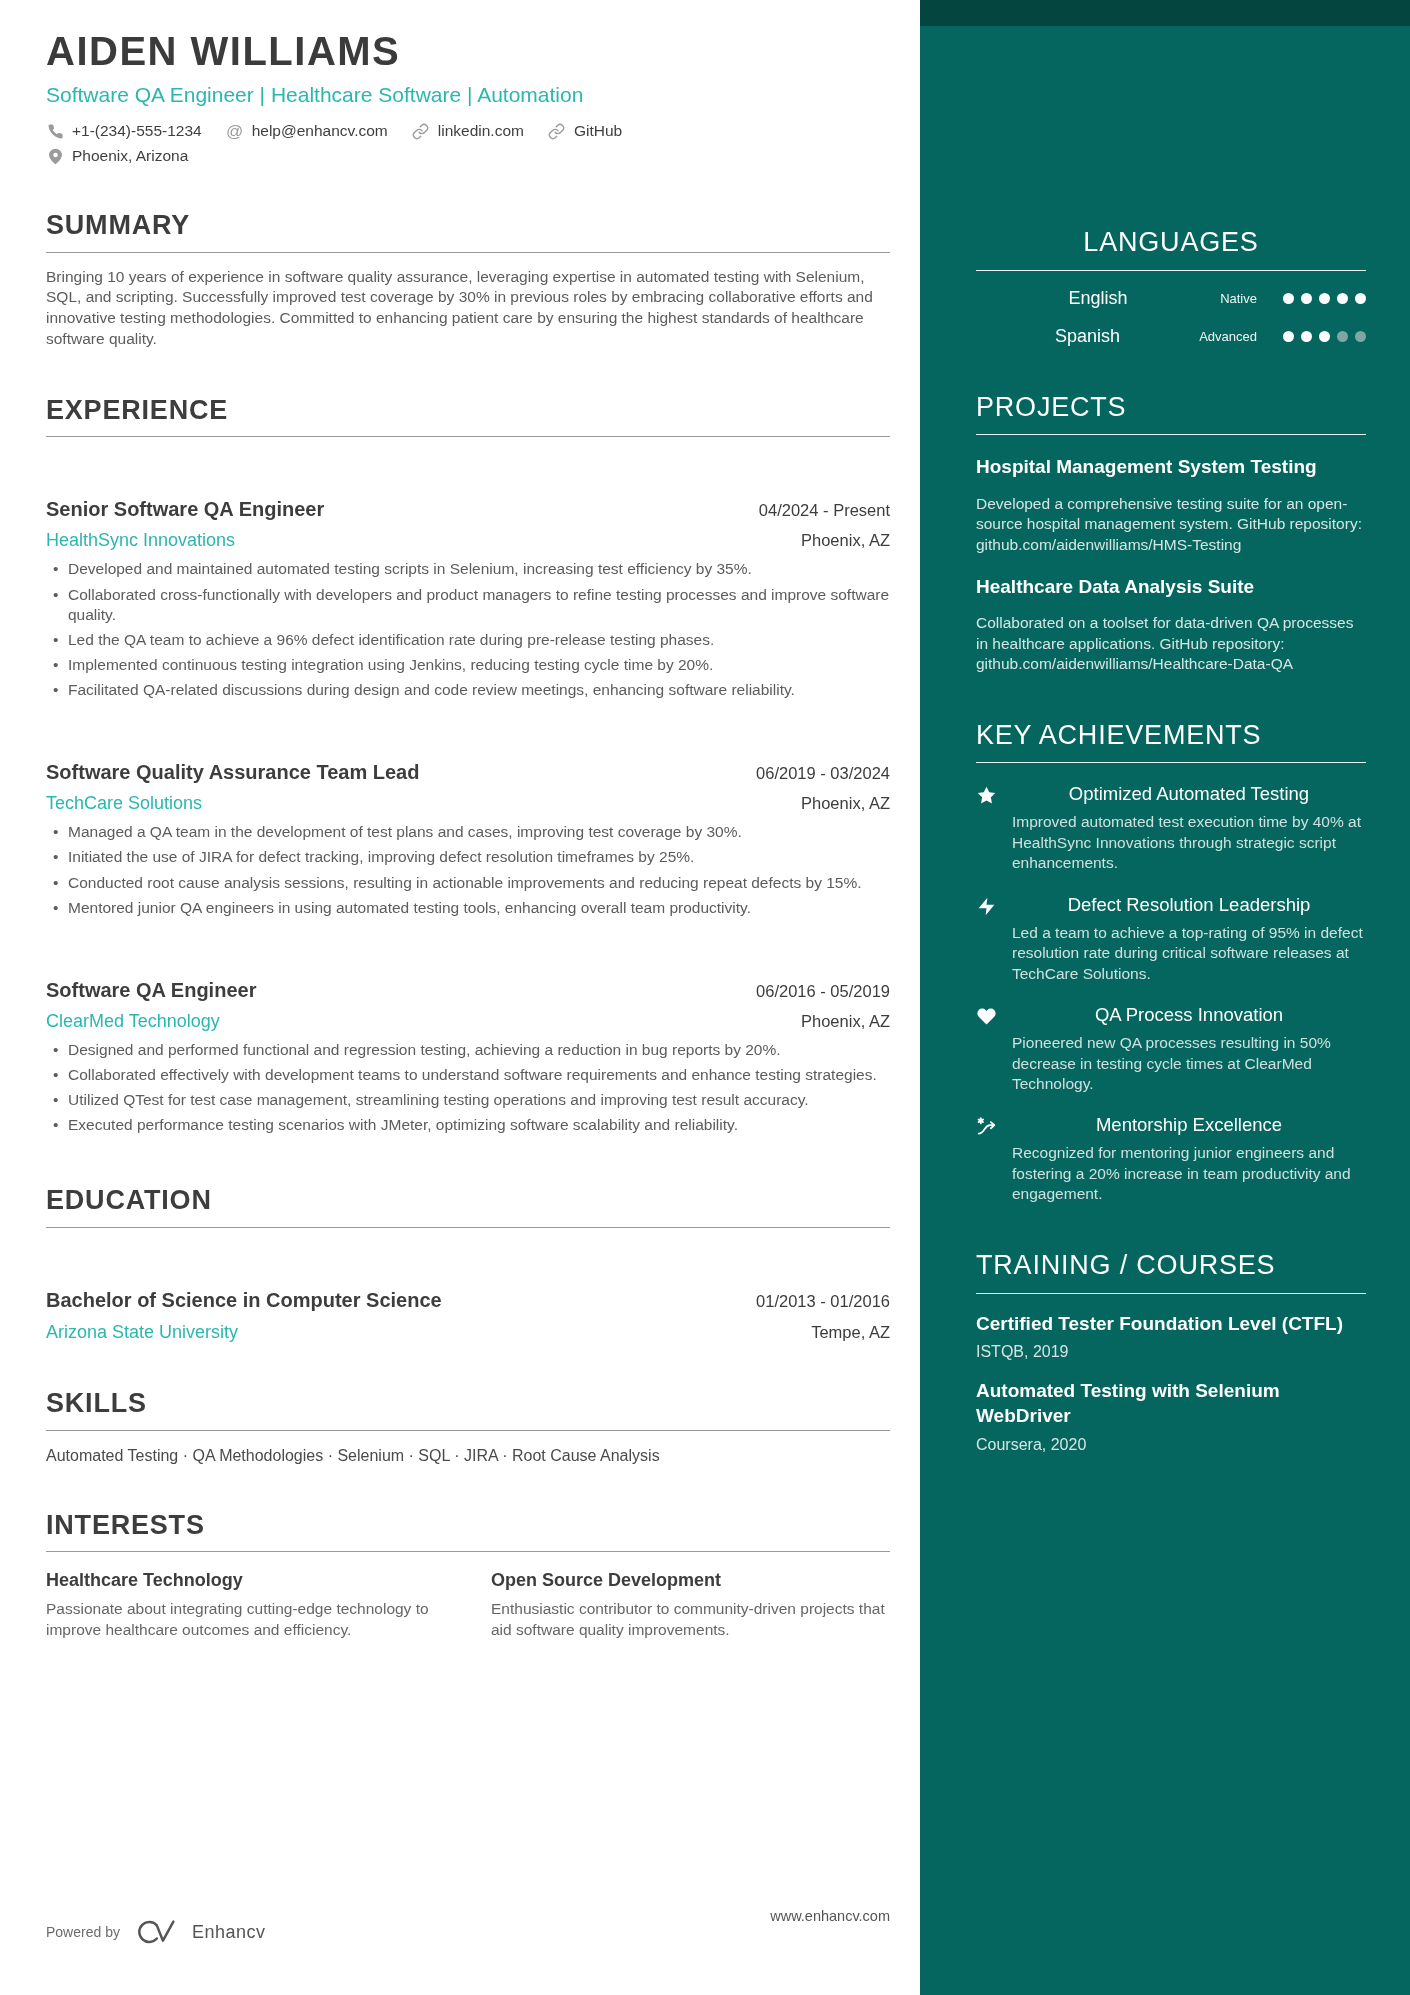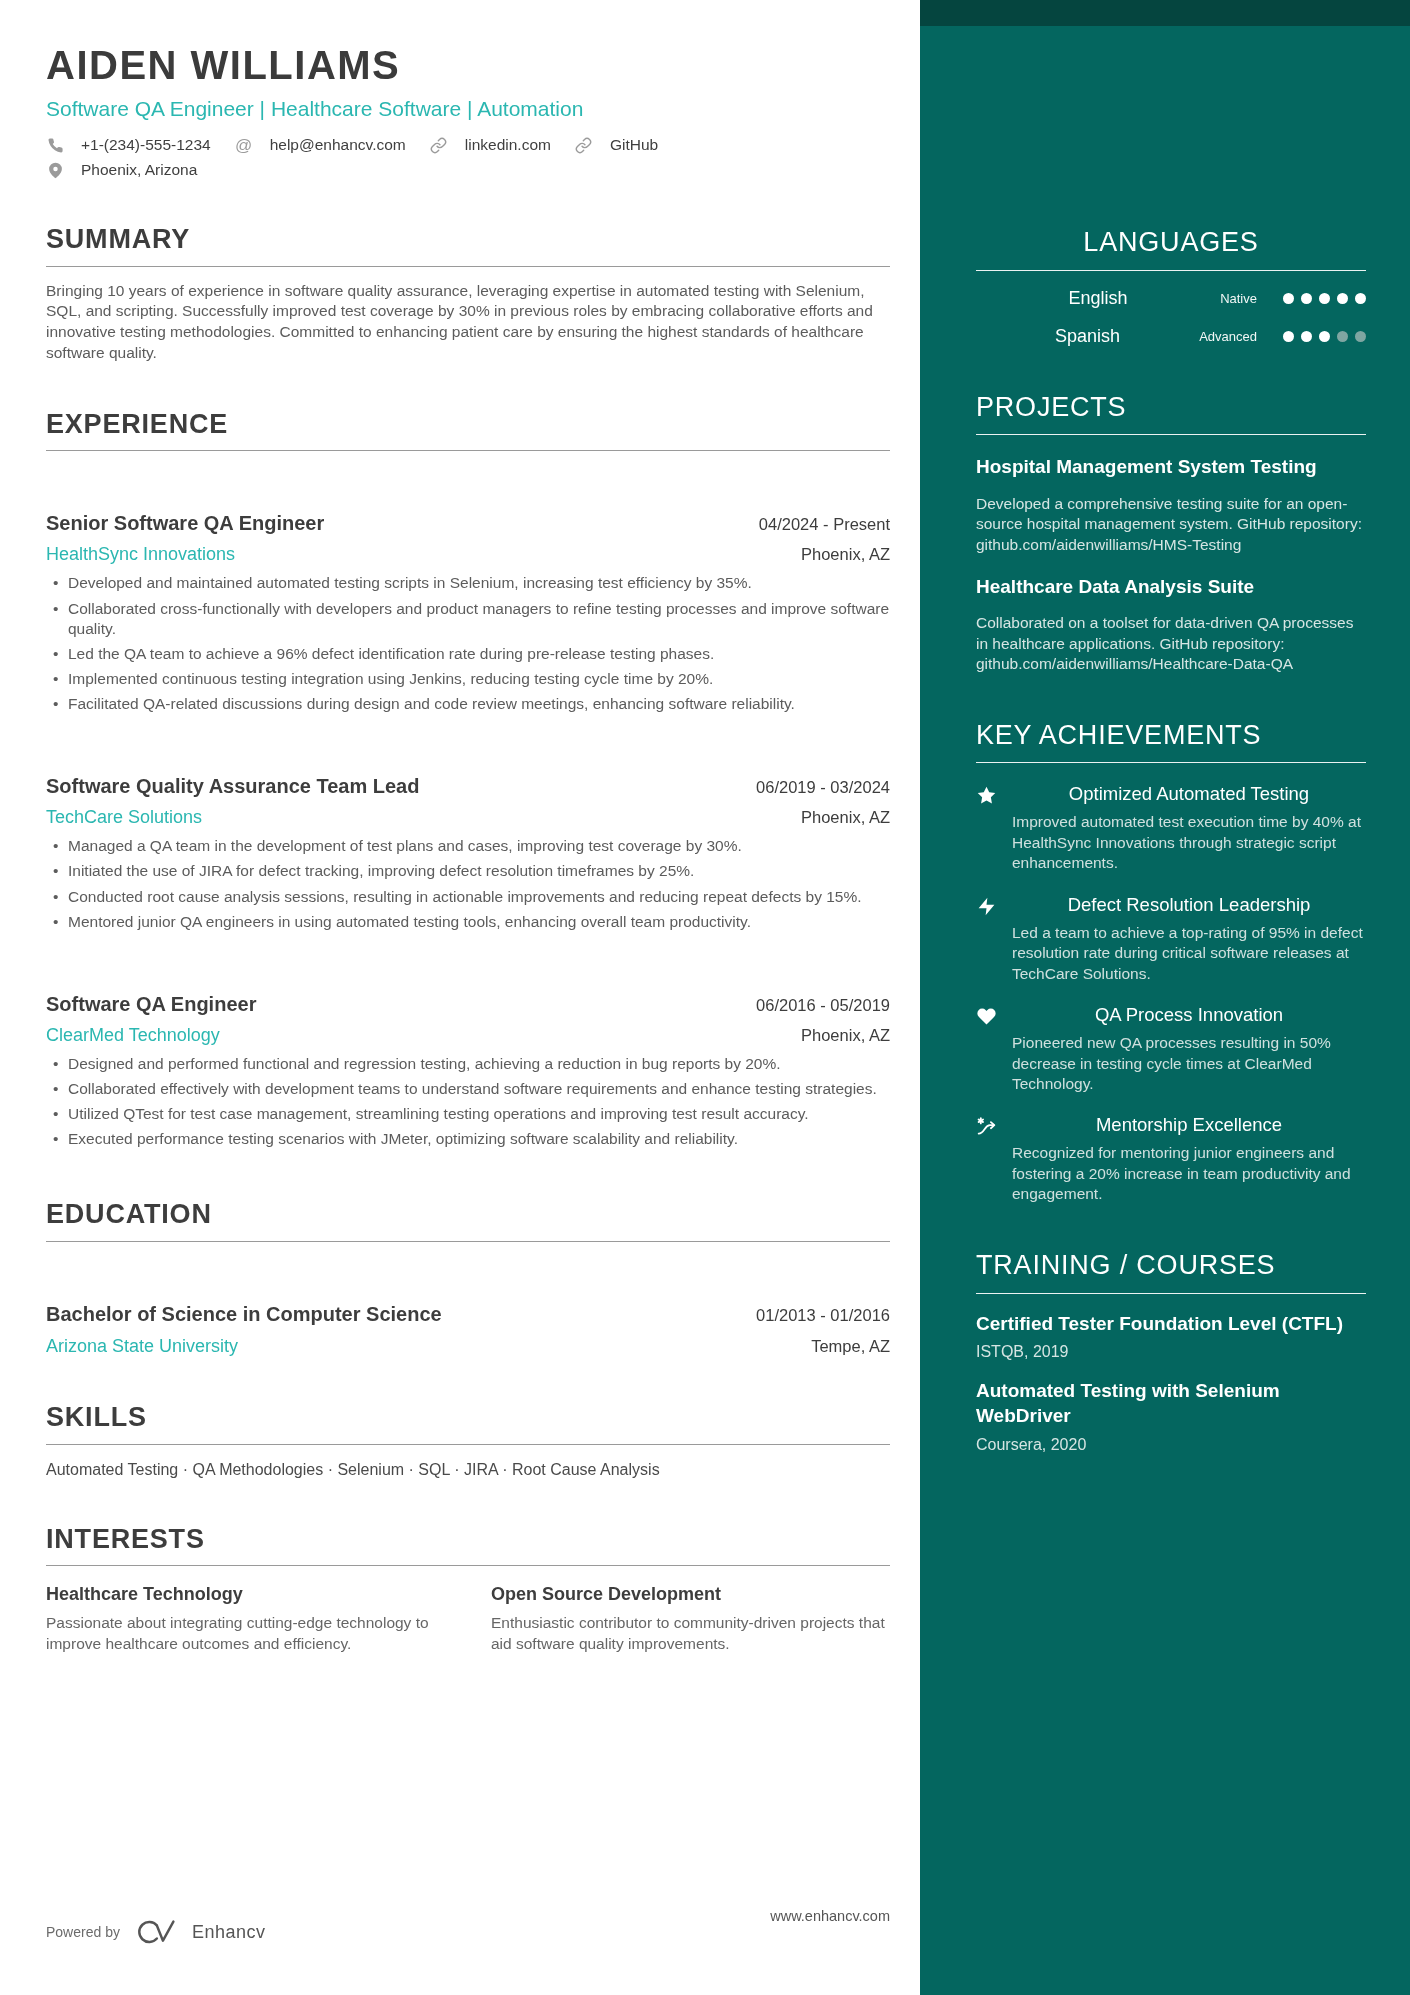--- a/index.html
+++ b/index.html
@@ -7,31 +7,31 @@
   body {
     width:1410px; height:1995px;
     font-family:"Liberation Sans", sans-serif;
     color:#3f3f3f;
     overflow:hidden;
   }
   .page { display:flex; width:1410px; height:1995px; }
 
   
   main {
-    width:920px; padding:42px 30px 48px 46px;
+    width:920px; padding:28px 30px 48px 46px;
     display:flex; flex-direction:column;
   }
   .name {
     font-size:40px; font-weight:700; letter-spacing:1.5px;
     color:#3b3b3b; line-height:1.15;
   }
   .headline { margin-top:9px; font-size:21px; color:#2bb7b1; font-weight:400; }
   .contact-row { margin-top:15px; display:flex; align-items:center; gap:24px; flex-wrap:wrap; }
   .contact-row + .contact-row { margin-top:7px; }
-  .contact-item { display:flex; align-items:center; gap:17px; font-size:15.5px; color:#3f3f3f; }
+  .contact-item { display:flex; align-items:center; gap:8px; font-size:15.5px; color:#3f3f3f; }
   .cicon { width:18px; height:18px; flex:0 0 auto; display:inline-flex; align-items:center; justify-content:center; }
   .cicon svg { width:17px; height:17px; }
   .at-glyph { font-size:17px; color:#9b9b9b; line-height:1; }
 
   .section { margin-top:46px; }
   .sec-heading {
     font-size:27px; font-weight:600; letter-spacing:0.8px; color:#3d3d3d; line-height:1.1;
   }
   .sec-rule { border:none; border-bottom:1.5px solid #9a9a9a; margin-top:11px; }
   .summary-text { margin-top:14px; font-size:15.5px; line-height:1.34; color:#5c5c5c; }

